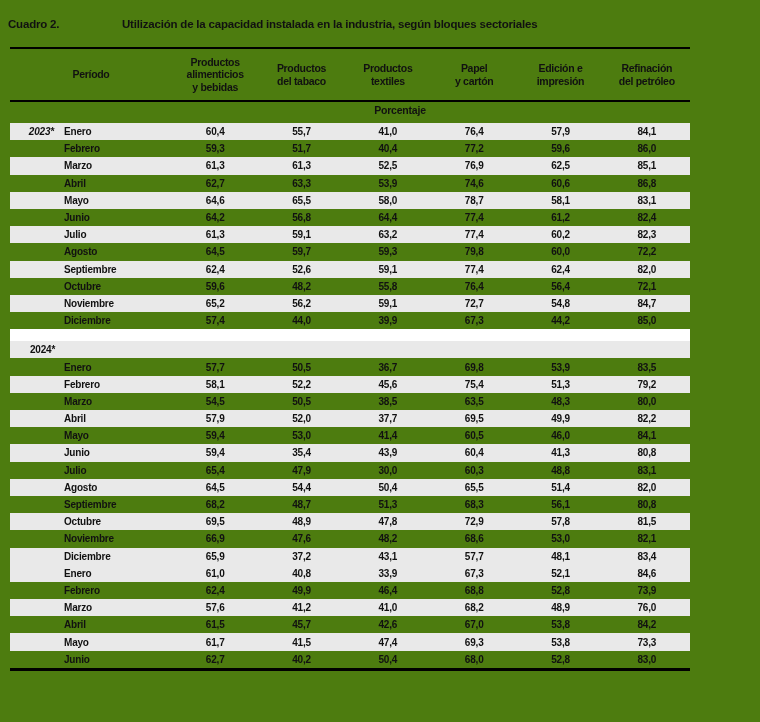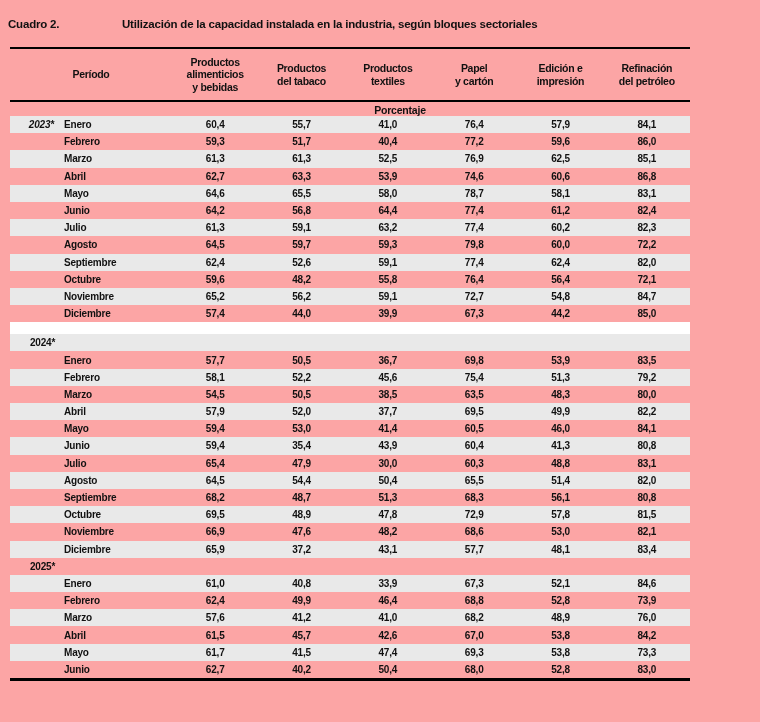--- a/index.html
+++ b/index.html
@@ -1,19 +1,19 @@
 <!DOCTYPE html>
 <html style="--stripe: #e9e9e9;"><head>
 <meta charset="utf-8">
 <style>
   * { margin:0; padding:0; box-sizing:border-box; }
   html,body { background:#fff; }
   body { font-family:"Liberation Sans", sans-serif; color:#111; }
   .page {
-    position:relative; width:760px; height:722px; background:#fca5a5;
+    position:relative; width:760px; height:722px; background:#4d7c0f;
     overflow:hidden;
   }
   .titlebar {
     position:absolute; top:18px; left:8px; right:50px;
     display:flex; align-items:baseline;
     font-size:11.5px; font-weight:bold; letter-spacing:-0.2px;
   }
   .cuadro-label { width:114px; flex:0 0 114px; }
   .table-wrap { position:absolute; top:47px; left:10px; width:680px; }
   .rule-top    { border-top:2.5px solid #000; }
@@ -24,21 +24,21 @@
     grid-template-columns:50px 112px repeat(6, 1fr);
     align-items:center;
   }
   .thead { height:51px; }
   .thead .cell {
     text-align:center; font-size:10.5px; font-weight:bold;
     line-height:12.5px; letter-spacing:-0.3px; white-space:pre-line;
   }
   .period-h { grid-column:1 / 3; }
   .unit-row {
-    height:14px; line-height:17px; text-align:center;
+    height:21px; line-height:17px; text-align:center;
     font-size:10.5px; font-weight:bold; letter-spacing:-0.2px;
     transform:translateX(50px);
   }
   .trow { height:17.2px; font-size:10px; font-weight:bold; letter-spacing:-0.2px; }
   .trow.stripe { background:var(--stripe, #e9e9e9); }
   .cell.year  { text-align:right; padding-right:6px;font-style:italic; }
   .cell.year-own { grid-column:1 / 9; text-align:left; padding-left:20px; }
   .cell.month { text-align:left; padding-left:4px; }
   .cell.val   { text-align:center; }
   .row-gap { height:12px; background:#fff; }
@@ -318,23 +318,20 @@
         <div class="grid-row trow stripe">
           <div class="cell year"></div>
           <div class="cell month">Diciembre</div>
           <div class="cell val">65,9</div>
           <div class="cell val">37,2</div>
           <div class="cell val">43,1</div>
           <div class="cell val">57,7</div>
           <div class="cell val">48,1</div>
           <div class="cell val">83,4</div>
         </div>
-        <div class="grid-row trow">
-          <div class="cell year-own">2025*</div>
-        </div>
         <div class="grid-row trow stripe">
           <div class="cell year"></div>
           <div class="cell month">Enero</div>
           <div class="cell val">61,0</div>
           <div class="cell val">40,8</div>
           <div class="cell val">33,9</div>
           <div class="cell val">67,3</div>
           <div class="cell val">52,1</div>
           <div class="cell val">84,6</div>
         </div>

